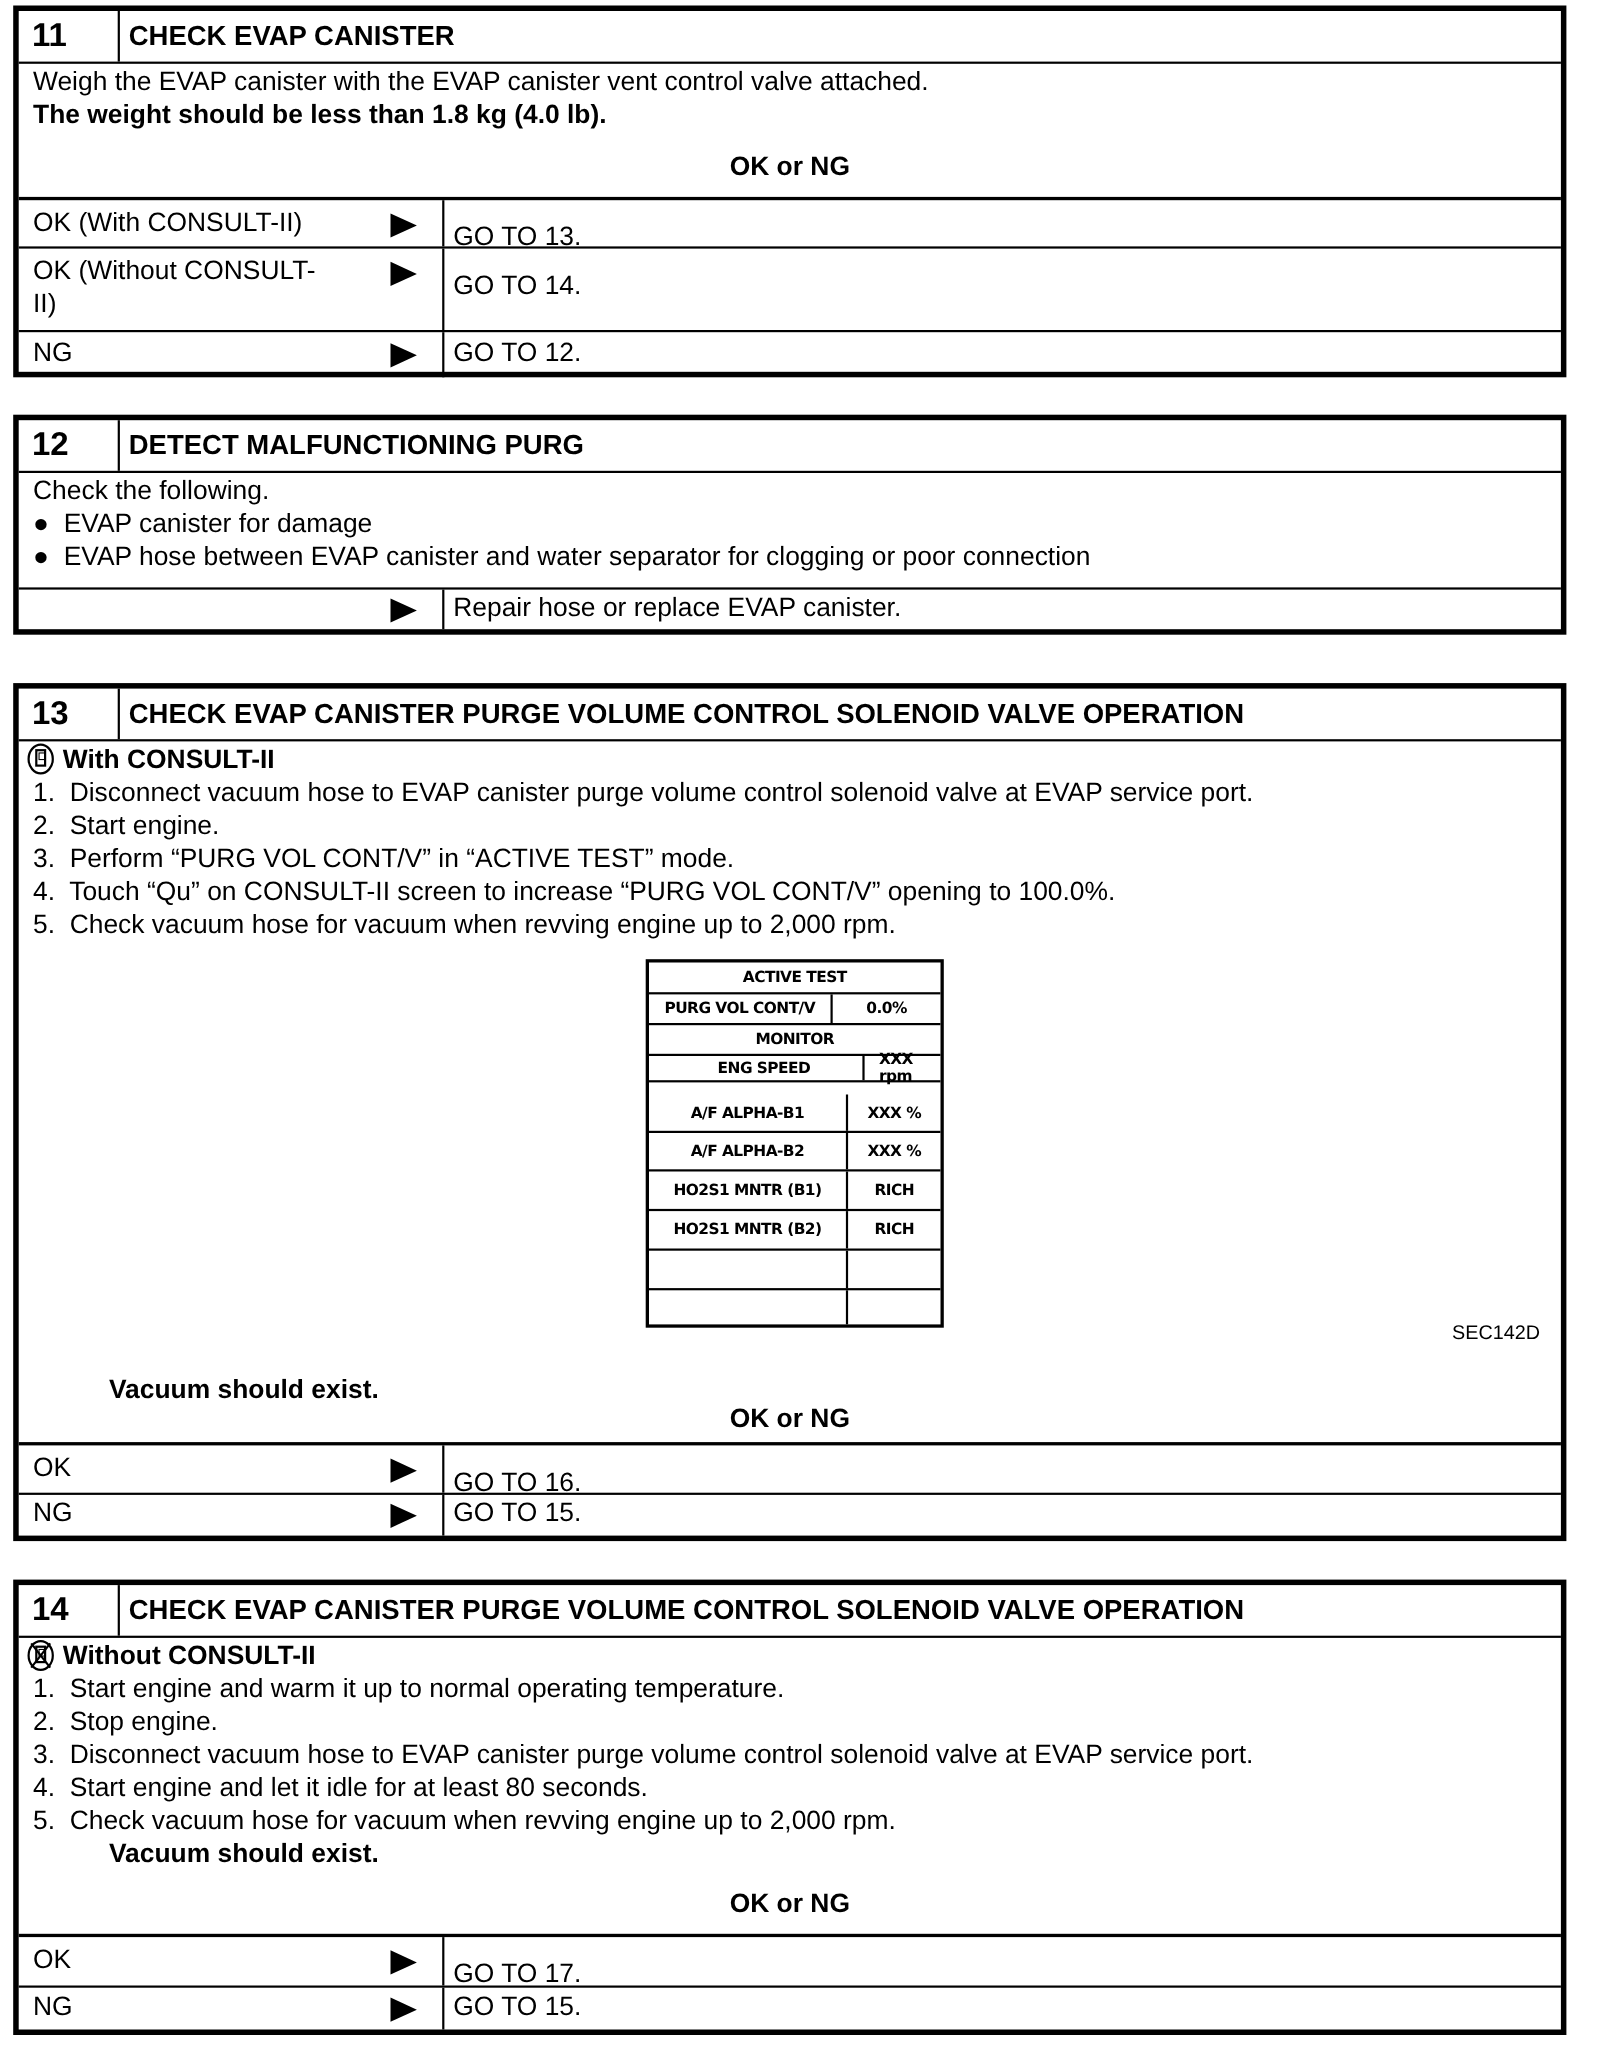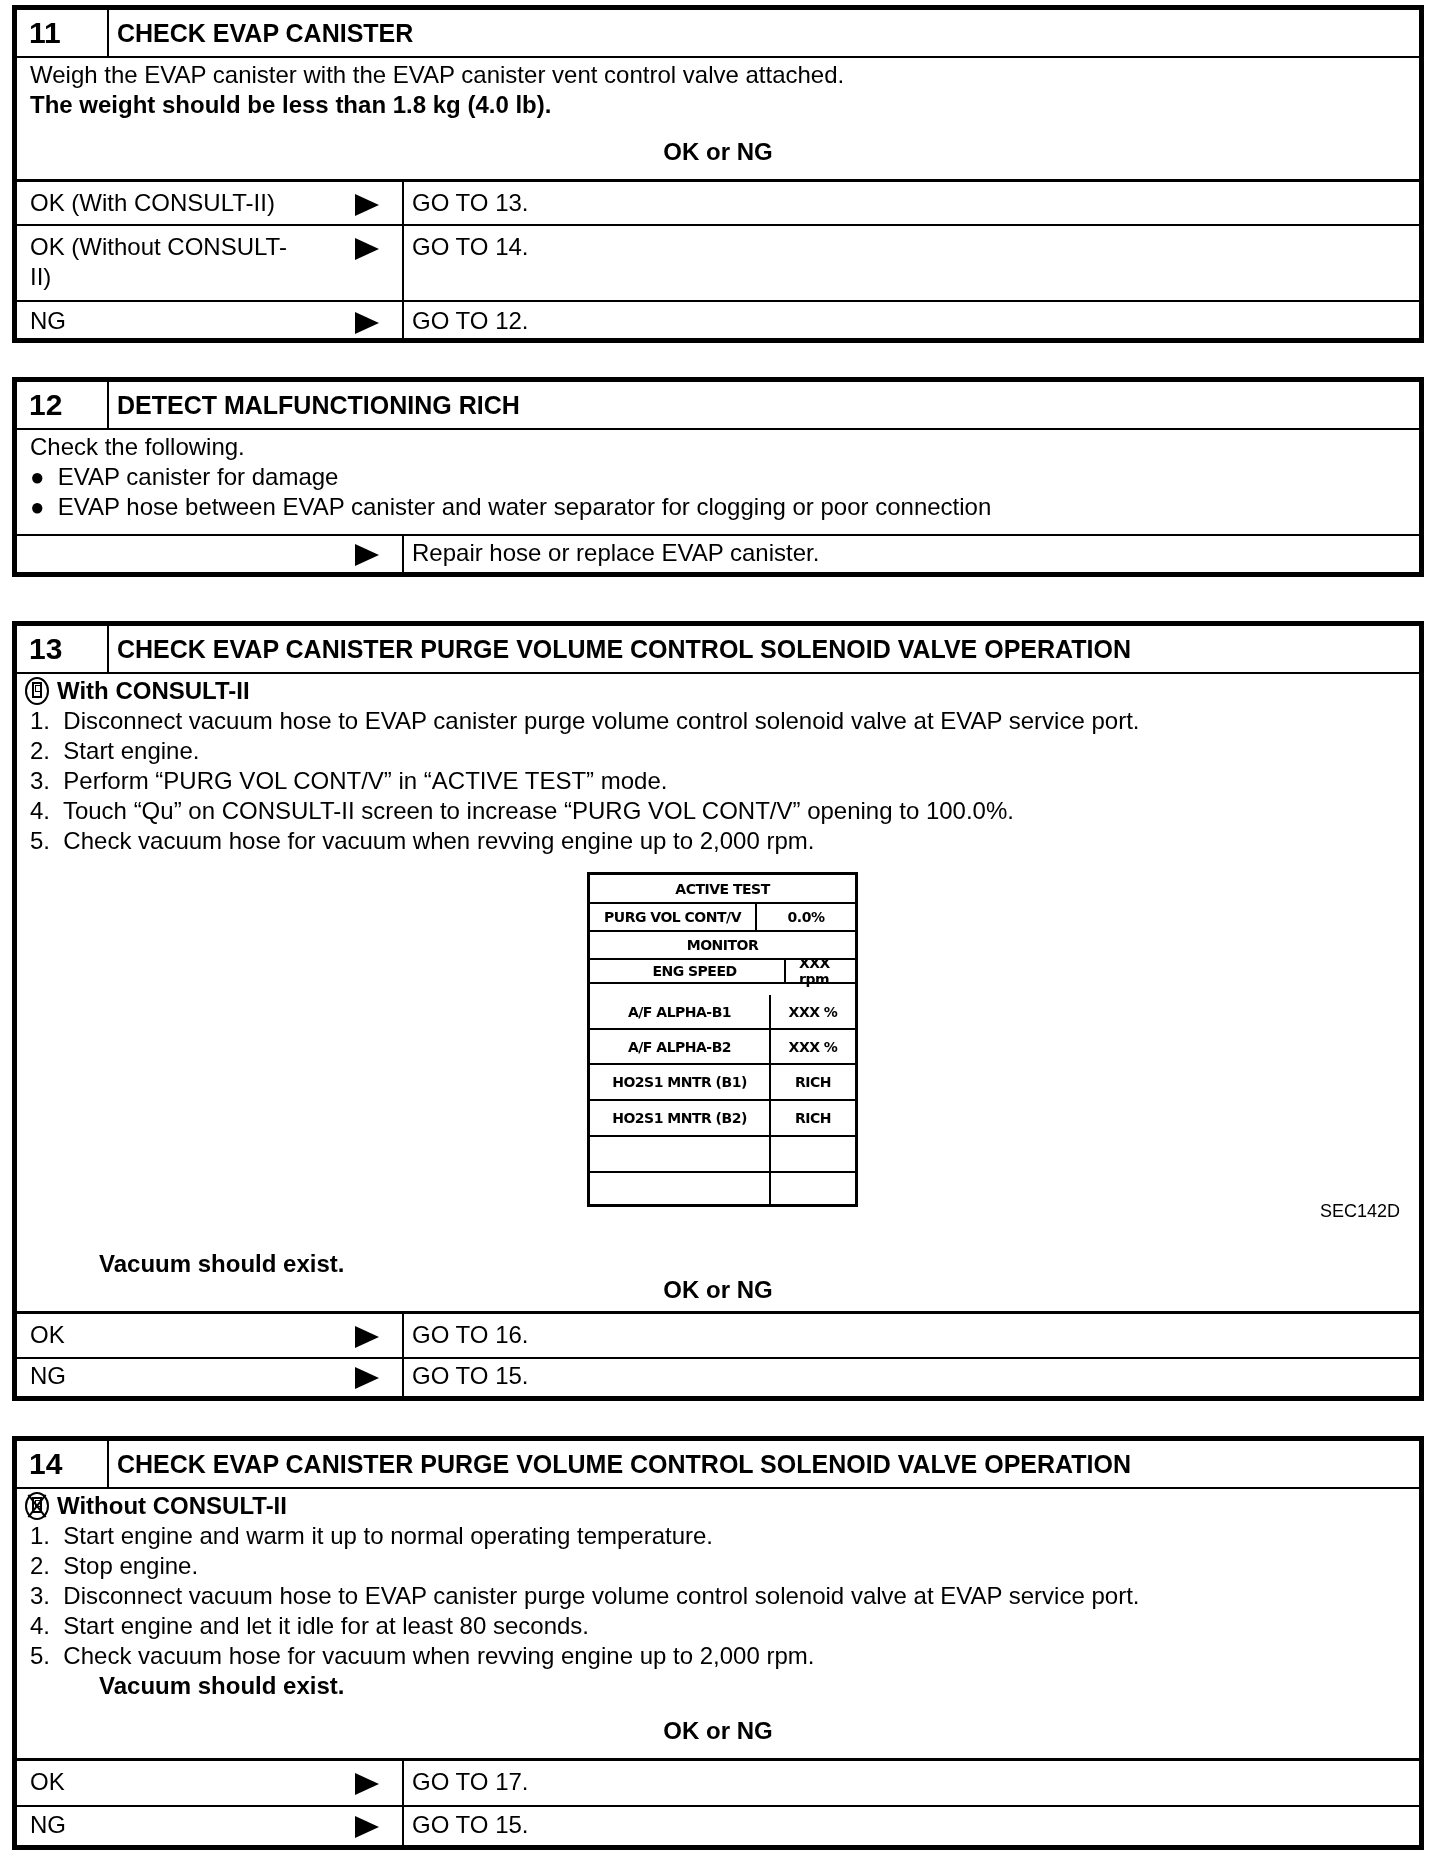--- a/index.html
+++ b/index.html
@@ -14,21 +14,21 @@
   .body { position:absolute; left:0; right:0; border-bottom:3px solid #000; box-sizing:border-box; font-size:24px; }
   .line { position:absolute; left:13px; white-space:nowrap; line-height:30px; }
   .bold { font-weight:bold; }
   .okng { position:absolute; left:0; right:0; text-align:center; font-weight:bold; font-size:24px; }
   .row { position:absolute; left:0; right:0; box-sizing:border-box; font-size:24px; }
   .row.sep { border-bottom:2px solid #000; }
   .row .lab { position:absolute; left:13px; top:6px; line-height:30px; width:270px; white-space:normal; }
   .row .arrow { position:absolute; left:338px; top:12px; width:0; height:0;
                 border-top:11px solid transparent; border-bottom:11px solid transparent; border-left:24px solid #000; }
   .row .res { position:absolute; left:385px; top:0; bottom:0; right:0; border-left:2px solid #000;
-              padding-left:8px; padding-top:6px; line-height:30px; }
+              padding-left:8px; padding-top:19px; line-height:30px; }
   .icon-circ { display:inline-block; position:relative; width:24px; height:28px; border:2px solid #000; border-radius:50%;
                vertical-align:-6px; margin-right:8px; box-sizing:border-box; }
   .icon-circ .dev { position:absolute; left:5px; top:3px; width:10px; height:16px; border:2px solid #000; box-sizing:border-box; }
   .icon-circ .dev::after { content:""; position:absolute; left:1px; top:1px; width:4px; height:5px; border:1.5px solid #000; }
   .icon-circ .x1, .icon-circ .x2 { position:absolute; left:9px; top:-2px; width:2px; height:28px; background:#000; }
   .icon-circ .x1 { transform:rotate(38deg); }
   .icon-circ .x2 { transform:rotate(-38deg); }
   
   .ct { position:absolute; left:587px; top:872px; width:271px; height:335px; border:3px solid #000; box-sizing:border-box;
         font-family:"DejaVu Sans", sans-serif; font-weight:bold; font-size:14px; letter-spacing:-0.5px; }
@@ -64,21 +64,21 @@
   <div class="row" style="top:292px;height:41px;">
     <div class="lab" style="top:4px;">NG</div>
     <div class="arrow" style="top:10px;"></div>
     <div class="res" style="padding-top:4px;">GO TO 12.</div>
   </div>
 </div>
 
 <div class="box" style="top:377px;height:200px;">
   <div class="hdr" style="height:48px;">
     <div class="num">12</div>
-    <div class="title">DETECT MALFUNCTIONING RICH</div>
+    <div class="title">DETECT MALFUNCTIONING PURG</div>
   </div>
   <div class="body" style="top:48px;height:106px;border-bottom-width:2px;">
     <div class="line" style="top:2px;">Check the following.</div>
     <div class="line" style="top:32px;">
       <span>●</span>&nbsp;
       <span>EVAP canister for damage</span>
     </div>
     <div class="line" style="top:62px;">
       <span>●</span>&nbsp;
       <span>EVAP hose between EVAP canister and water separator for clogging or poor connection</span>

